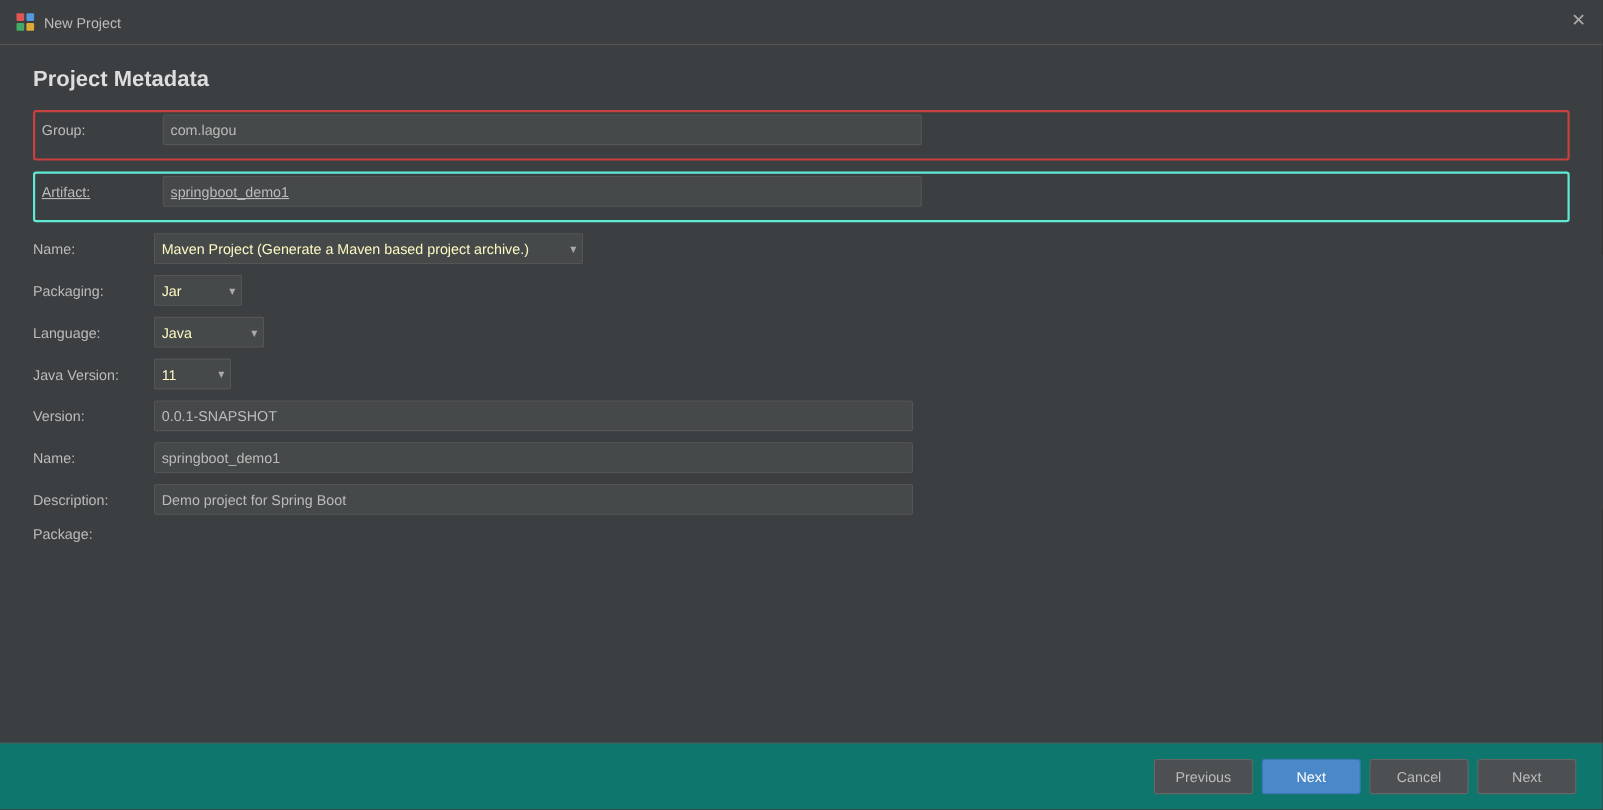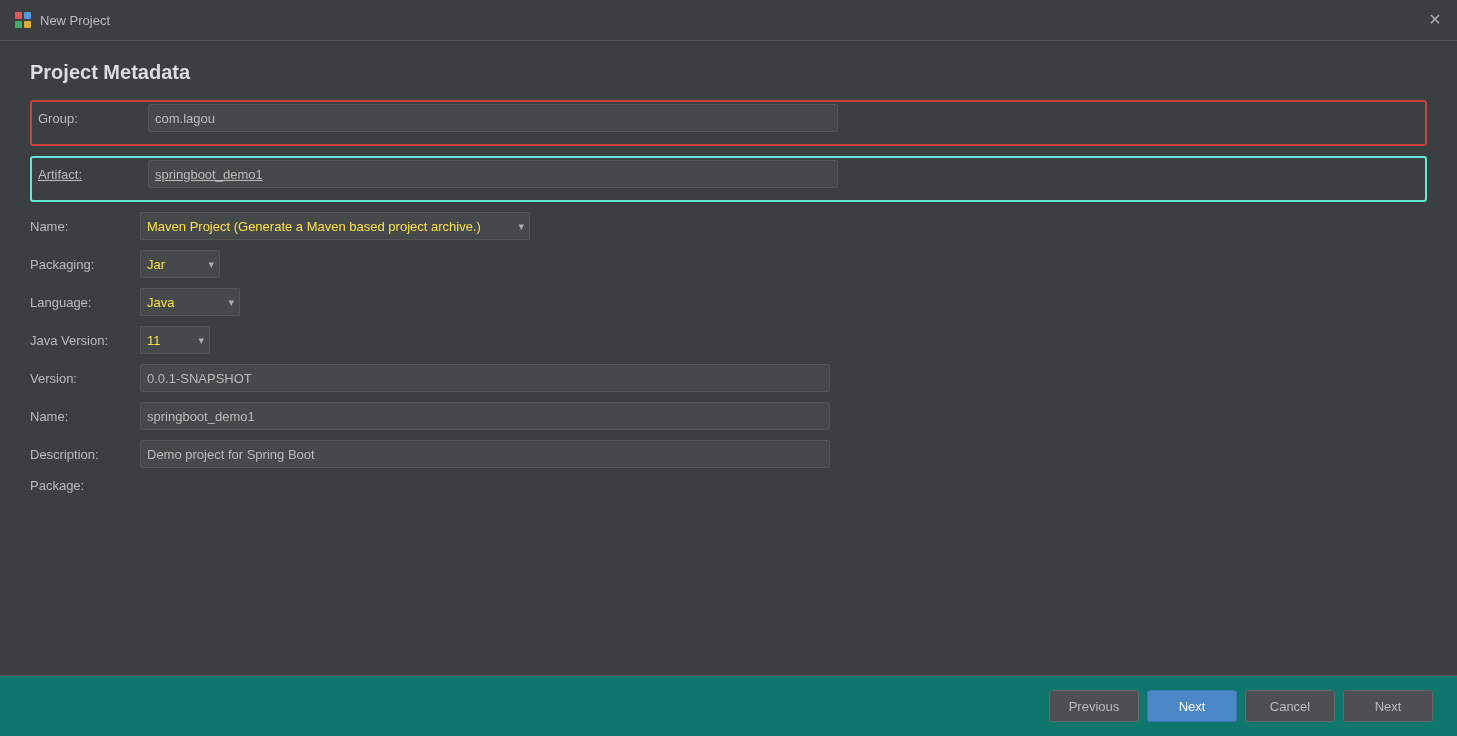--- a/index.html
+++ b/index.html
@@ -120,21 +120,21 @@
       font-size: 13px;
       padding: 0 6px;
       outline: none;
     }
 
     .form-select {
       height: 28px;
       background: #45494a;
       border: 1px solid #555;
       border-radius: 1px;
-      color: #fde047;
+      color: #fef9c3;
       font-size: 13px;
       padding: 0 6px;
       outline: none;
       cursor: pointer;
       appearance: none;
       -webkit-appearance: none;
       padding-right: 20px;
       position: relative;
     }
 

